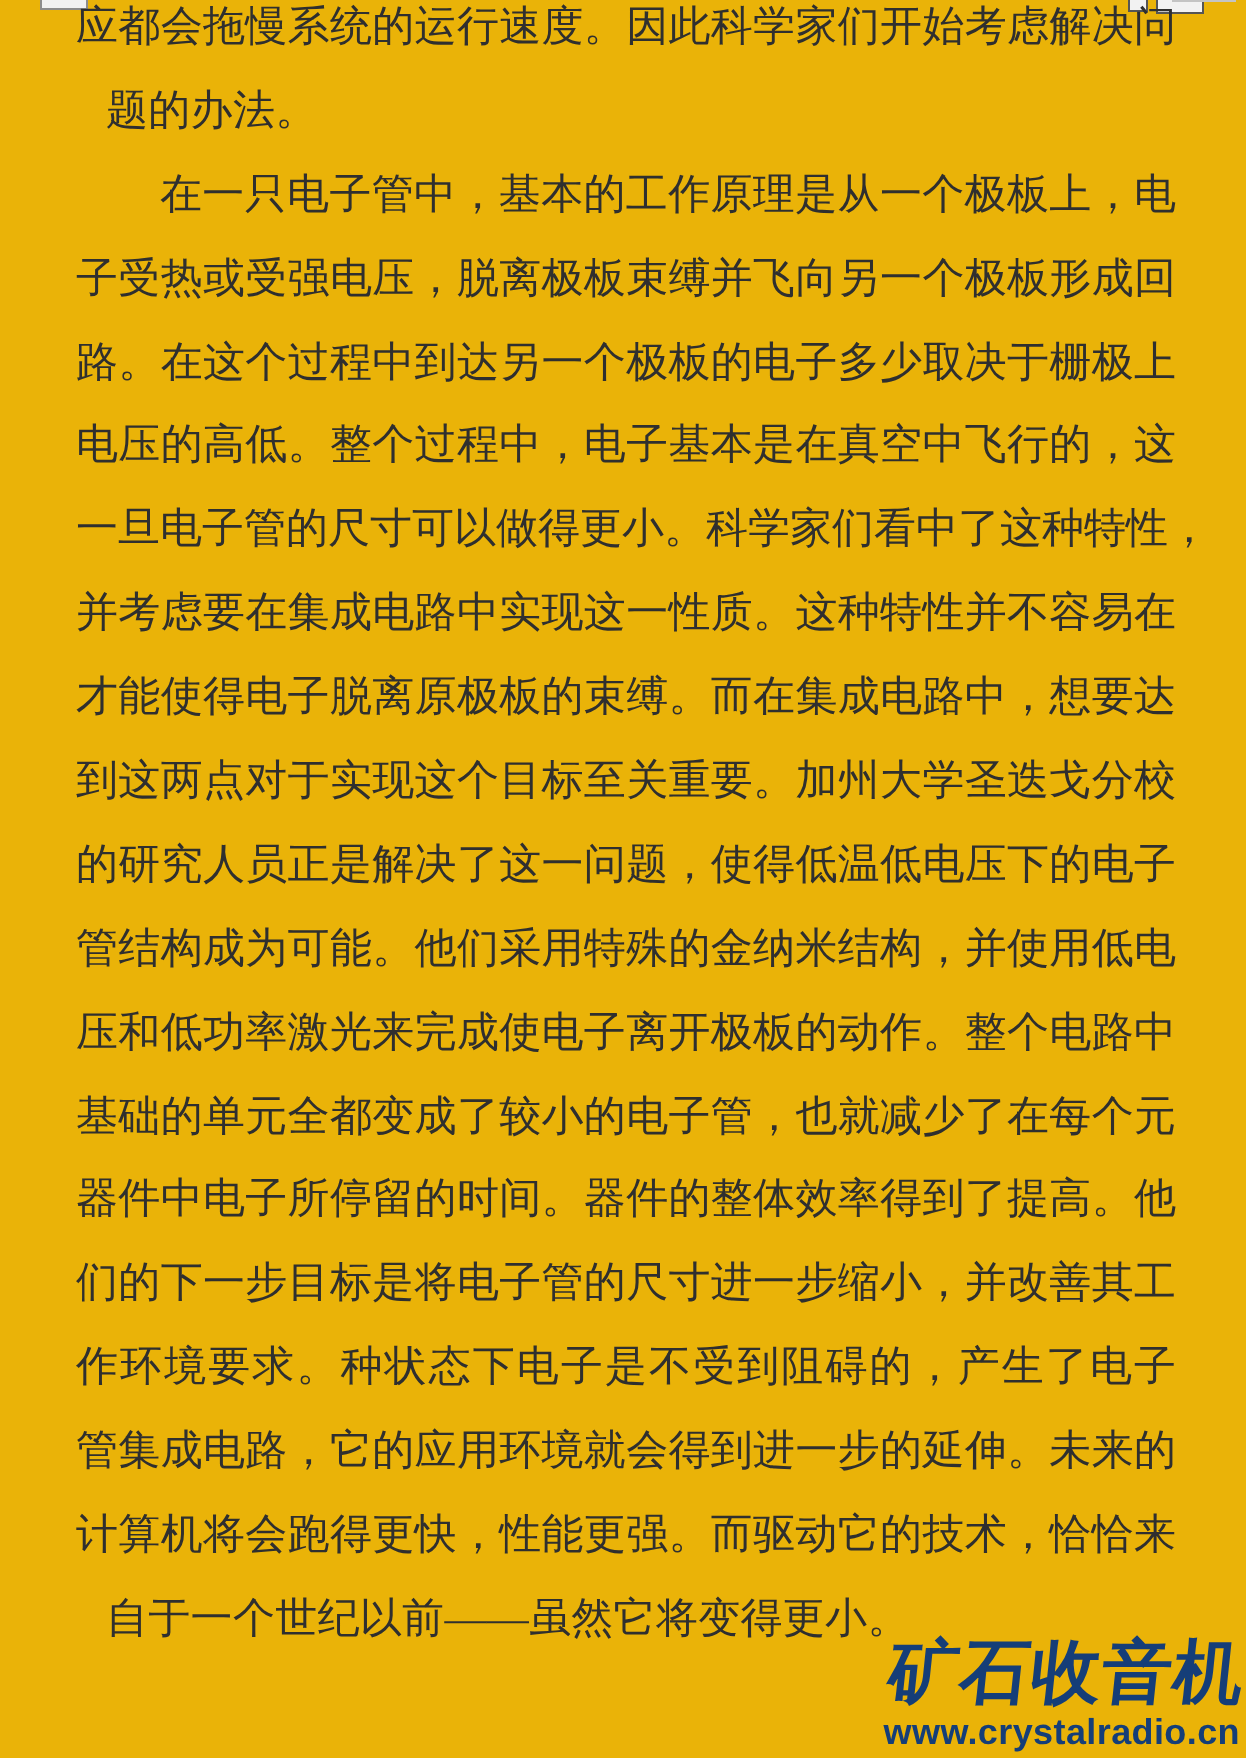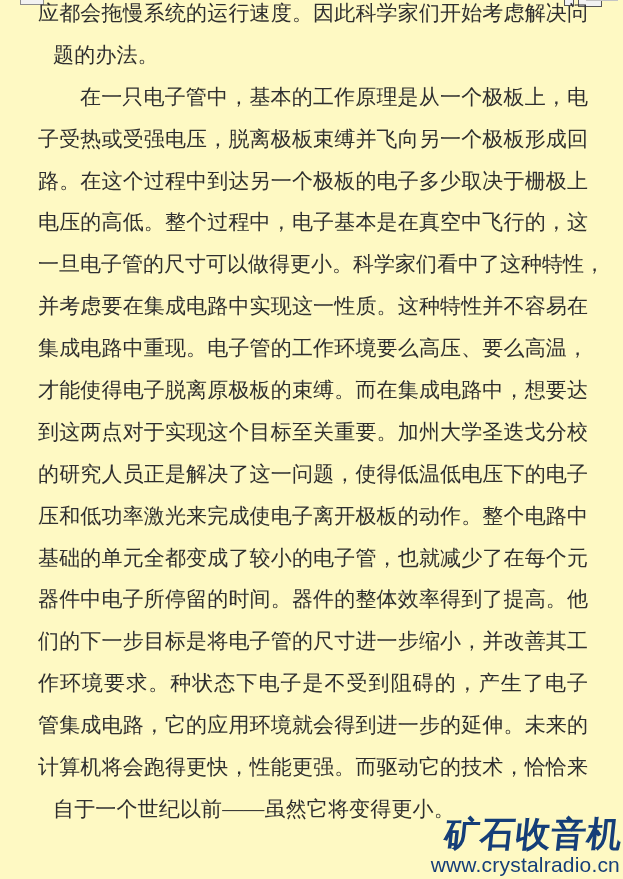--- a/index.html
+++ b/index.html
@@ -64,50 +64,50 @@
     font-family: "Liberation Sans", "DejaVu Sans", sans-serif;
     font-weight: 700;
     font-size: 35px;
     letter-spacing: 0.5px;
     transform: skewX(-6deg);
     transform-origin: bottom right;
     white-space: nowrap;
   }
   .wm-url {
     font-family: "Liberation Sans", "DejaVu Sans", sans-serif;
-    font-weight: 400;
-    font-size: 21px;
+    font-weight: 700;
+    font-size: 18px;
     margin-top: 3px;
     letter-spacing: 0.2px;
     white-space: nowrap;
   }
 </style>
 </head>
 <body>
 
-<div class="page" style="background: #fef9c3;">
+<div class="page" style="background: #eab308;">
 
   <div class="remnant remnant-left"></div>
   <div class="remnant remnant-right-a"></div>
   <div class="remnant remnant-right-b"></div>
   <div class="remnant-line"></div>
 
   <div class="text-body" id="text-body" style="color: rgb(47, 47, 47);">
       <div class="text-line">应都会拖慢系统的运行速度。因此科学家们开始考虑解决问</div>
       <div class="text-line plain">题的办法。</div>
       <div class="text-line indent">在一只电子管中，基本的工作原理是从一个极板上，电</div>
       <div class="text-line">子受热或受强电压，脱离极板束缚并飞向另一个极板形成回</div>
       <div class="text-line">路。在这个过程中到达另一个极板的电子多少取决于栅极上</div>
       <div class="text-line">电压的高低。整个过程中，电子基本是在真空中飞行的，这</div>
       <div class="text-line">一旦电子管的尺寸可以做得更小。科学家们看中了这种特性，</div>
       <div class="text-line">并考虑要在集成电路中实现这一性质。这种特性并不容易在</div>
-      <div class="text-line">集成电路中重现。电子管的工作环境要么高压、要么高温，</div>
       <div class="text-line">才能使得电子脱离原极板的束缚。而在集成电路中，想要达</div>
       <div class="text-line">到这两点对于实现这个目标至关重要。加州大学圣迭戈分校</div>
       <div class="text-line">的研究人员正是解决了这一问题，使得低温低电压下的电子</div>
+      <div class="text-line">管结构成为可能。他们采用特殊的金纳米结构，并使用低电</div>
       <div class="text-line">压和低功率激光来完成使电子离开极板的动作。整个电路中</div>
       <div class="text-line">基础的单元全都变成了较小的电子管，也就减少了在每个元</div>
       <div class="text-line">器件中电子所停留的时间。器件的整体效率得到了提高。他</div>
       <div class="text-line">们的下一步目标是将电子管的尺寸进一步缩小，并改善其工</div>
       <div class="text-line">作环境要求。种状态下电子是不受到阻碍的，产生了电子</div>
       <div class="text-line">管集成电路，它的应用环境就会得到进一步的延伸。未来的</div>
       <div class="text-line">计算机将会跑得更快，性能更强。而驱动它的技术，恰恰来</div>
       <div class="text-line plain">自于一个世纪以前——虽然它将变得更小。</div>
     </div>
 

